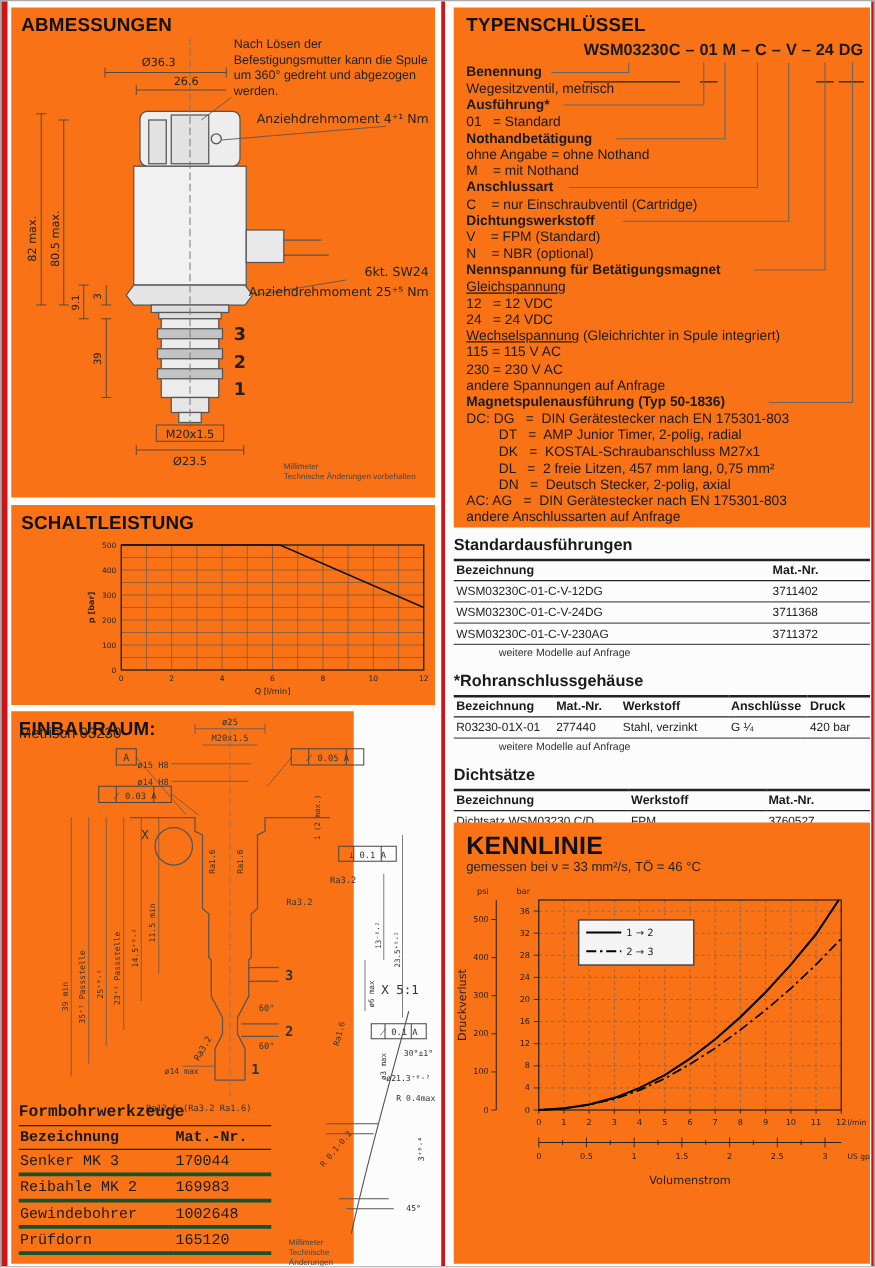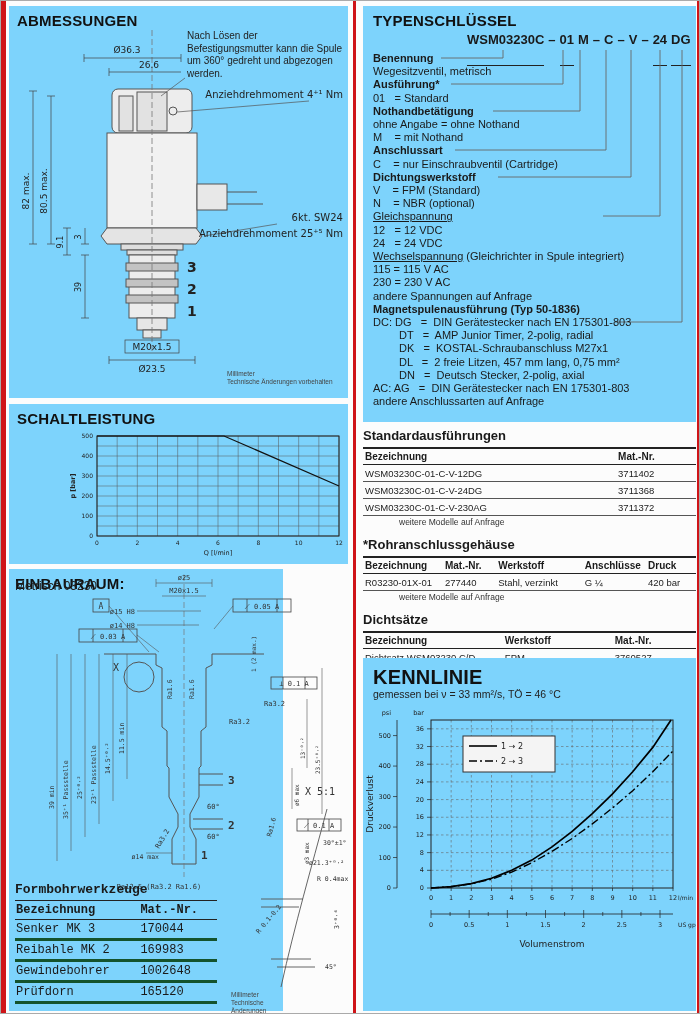--- a/index.html
+++ b/index.html
@@ -1,19 +1,19 @@
 <!DOCTYPE html>
 <html><head>
 <meta charset="utf-8">
 <style>
   html,body{margin:0;padding:0;background:#fff;}
   .page{position:relative;width:700px;height:1014px;background:#fcfcfc;border:1px solid #aaa;box-sizing:border-box;
         font-family:"Liberation Sans",sans-serif;color:#1a1a1a;overflow:hidden;}
   .redbar{position:absolute;top:0;bottom:0;background:#cf1418;}
-  .box{position:absolute;background:#7dd3fc;}
+  .box{position:absolute;background:#f97316;}
   .h1{position:absolute;font-weight:bold;font-size:15px;letter-spacing:.2px;color:#111;}
   .subt{position:absolute;font-size:12px;color:#222;}
   .drawfoot{position:absolute;font-size:6.5px;line-height:8px;color:#444;}
   .note{position:absolute;font-size:10px;line-height:12.5px;color:#222;}
   svg{position:absolute;left:0;top:0;}
   svg text{font-family:"DejaVu Sans",sans-serif;fill:#222;}
   .cad text{font-family:"DejaVu Sans Mono",monospace;fill:#333;}
   
   .ts-code{position:absolute;left:104px;top:26px;font-weight:bold;font-size:13px;white-space:nowrap;}
   .ts-code span{margin-right:4px;}
@@ -346,20 +346,21 @@
       <div class="ts-label">Ausführung*</div>
       <div class="ts-val">01   = Standard</div>
       <div class="ts-label">Nothandbetätigung</div>
       <div class="ts-val">ohne Angabe = ohne Nothand</div>
       <div class="ts-val">M    = mit Nothand</div>
       <div class="ts-label">Anschlussart</div>
       <div class="ts-val">C    = nur Einschraubventil (Cartridge)</div>
       <div class="ts-label">Dichtungswerkstoff</div>
       <div class="ts-val">V    = FPM (Standard)</div>
       <div class="ts-val">N    = NBR (optional)</div>
+      <div class="ts-label">Nennspannung für Betätigungsmagnet</div>
       <div class="ts-val ul">Gleichspannung</div>
       <div class="ts-val">12   = 12 VDC</div>
       <div class="ts-val">24   = 24 VDC</div>
       <div><span class="ul">Wechselspannung</span><span> (Gleichrichter in Spule integriert)</span></div>
       <div class="ts-val">115 = 115 V AC</div>
       <div class="ts-val">230 = 230 V AC</div>
       <div class="ts-val">andere Spannungen auf Anfrage</div>
       <div class="ts-label">Magnetspulenausführung (Typ 50-1836)</div>
       <div class="ts-val">DC: DG   =  DIN Gerätestecker nach EN 175301-803</div>
       <div class="ts-val ind">DT   =  AMP Junior Timer, 2-polig, radial</div>

